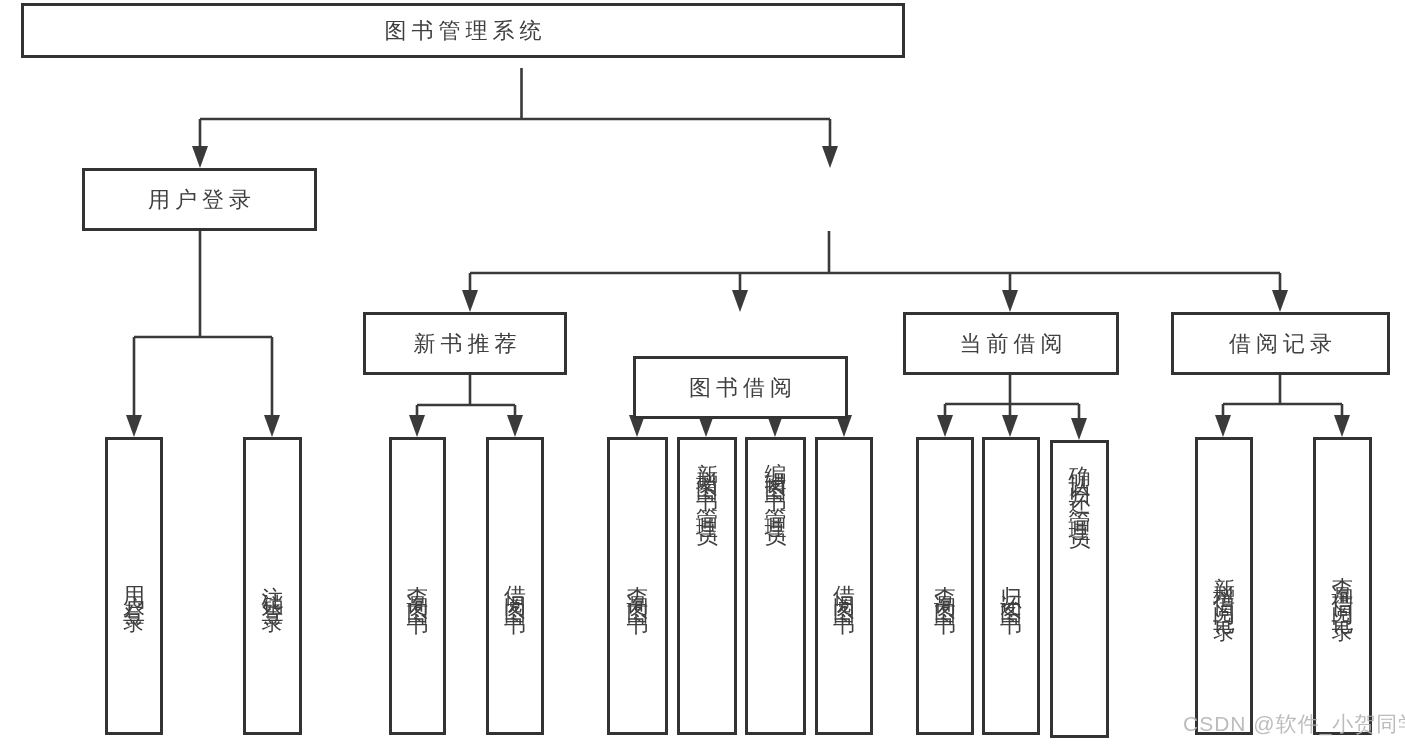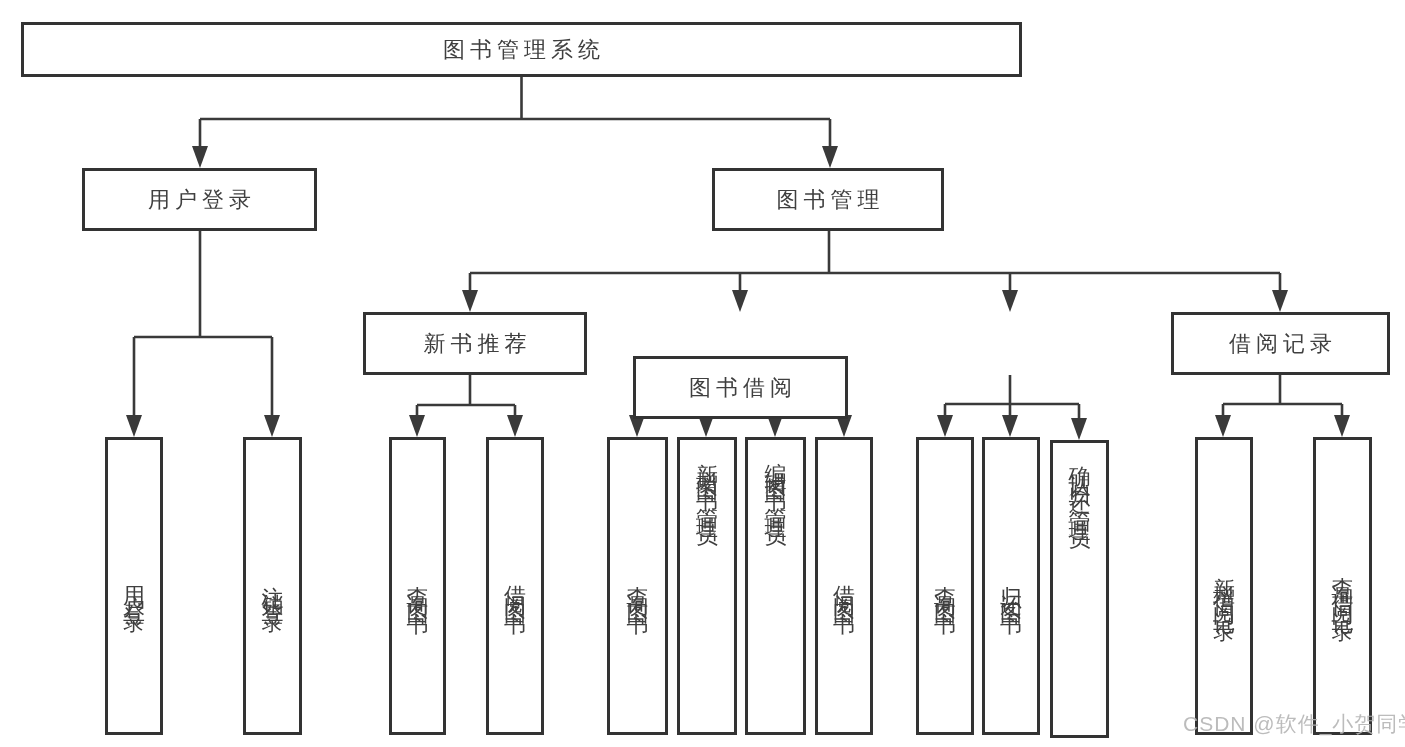--- a/index.html
+++ b/index.html
@@ -103,36 +103,36 @@
       <polygon class="ahead" points="1079,440 1071,418 1087,418"></polygon>
     </g>
 
     <g>
       <path class="cline" d="M1280 375 V404 M1223 404 H1342 M1223 404 V417 M1342 404 V417"></path>
       <polygon class="ahead" points="1223,437 1215,415 1231,415"></polygon>
       <polygon class="ahead" points="1342,437 1334,415 1350,415"></polygon>
     </g>
   </svg>
 
-  <div class="node" style="left:21px; top:22px; width:1001px; height:55px;">
+  <div class="node" style="left:21px; top:3px; width:884px; height:55px;">
     <span class="hlabel">图书管理系统</span>
   </div>
 
   <div class="node" style="left:82px; top:168px; width:235px; height:63px;">
     <span class="hlabel">用户登录</span>
   </div>
-  <div class="node" style="left:712px; top:168px; width:232px; height:63px;">
-    <span class="hlabel">图书管理</span>
-  </div>
 
-  <div class="node" style="left:363px; top:312px; width:224px; height:63px;">
+  <div class="node" style="left:363px; top:312px; width:204px; height:63px;">
     <span class="hlabel">新书推荐</span>
   </div>
   <div class="node" style="left:633px; top:312px; width:215px; height:63px;margin-top:44px;">
     <span class="hlabel">图书借阅</span>
+  </div>
+  <div class="node" style="left:903px; top:312px; width:216px; height:63px;">
+    <span class="hlabel">当前借阅</span>
   </div>
   <div class="node" style="left:1171px; top:312px; width:219px; height:63px;">
     <span class="hlabel">借阅记录</span>
   </div>
 
   <div class="node leaf" style="left:105px; top:437px; width:58px; height:298px;">
     <span class="vtext">用户登录</span>
   </div>
   <div class="node leaf" style="left:243px; top:437px; width:59px; height:298px;">
     <span class="vtext">注销登录</span>

